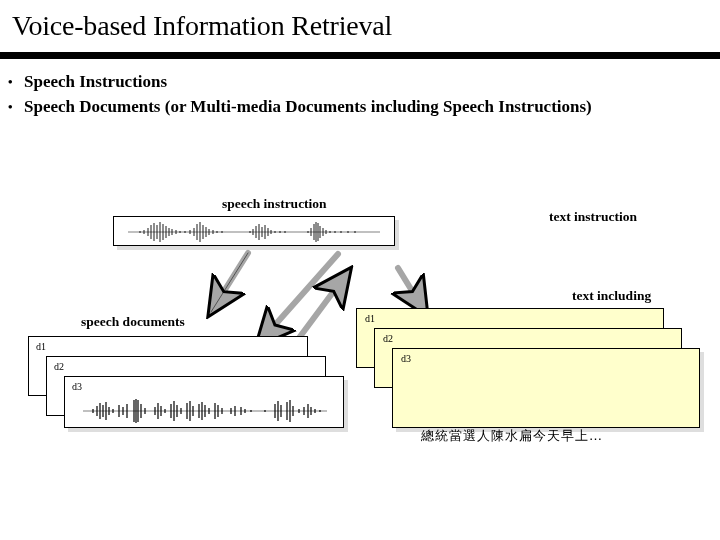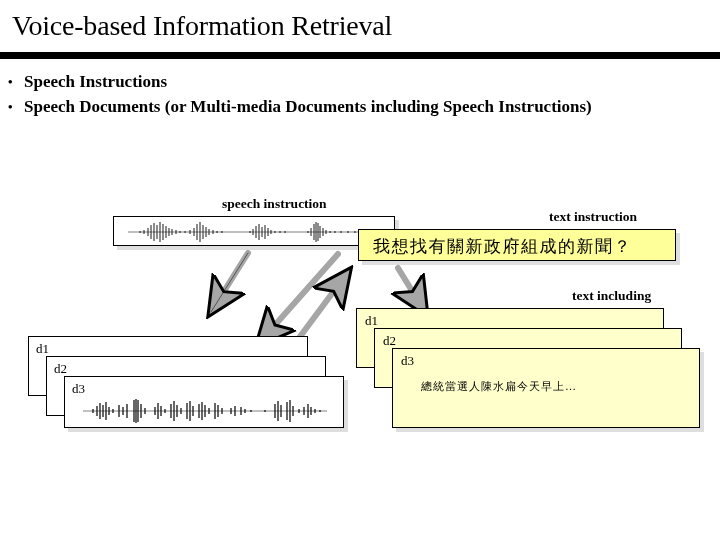--- a/index.html
+++ b/index.html
@@ -88,37 +88,38 @@
     border: 1.5px solid #000000;
   }
   .white-box { background: #ffffff; }
   .doc-yellow { background: #ffffcc; }
   .instr-yellow { background: #ffff99; }
   .shadowed {
     box-shadow: 4px 4px 0 rgba(0,0,0,0.13);
   }
   .doc-label {
     position: absolute;
-    font-size: 13px;
+    font-size: 10px;
     font-family: "Liberation Serif", "DejaVu Serif", serif;
     color: #000000;
   }
   .cjk {
     position: absolute;
     font-family: "DejaVu Sans", "Liberation Sans", sans-serif;
     color: #000000;
     white-space: nowrap;
   }
   #instruction-text {
     font-size: 17px;
     letter-spacing: 1.5px;
   }
   #document-text {
-    font-size: 11px;
+    font-size: 13px;
     letter-spacing: 1px;
+    margin-top: 48px;
   }
   svg.wave, svg.arrows {
     position: absolute;
     overflow: visible;
   }
 </style>
 </head>
 <body>
 
 <div id="slide-title">Voice-based Information Retrieval</div>
@@ -194,41 +195,39 @@
           <line x1="213" y1="11" x2="213" y2="13"></line>
         <line x1="219" y1="11" x2="219" y2="13"></line>
           <line x1="226" y1="11" x2="226" y2="13"></line>
         <line x1="233" y1="11" x2="233" y2="13"></line>
       </g>
     </svg>
   </div>
 
   <div class="caption" style="left:541px; top:209px;">text instruction</div>
 
-  <div class="box instr-yellow shadowed" style="left:350px; top:229px; width:318px; height:32px;">
-    <div class="cjk" id="instruction-text" style="left:14px; top:5px;">我想找有關新政府組成的新聞？</div>
-  </div>
 
   <svg class="arrows" style="left:0px; top:0px;" width="720" height="540" viewBox="0 0 720 540">
     <defs>
       <marker id="ah" markerWidth="7" markerHeight="7" refX="5.6" refY="3.5" orient="auto" markerUnits="strokeWidth">
         <path d="M0,0.4 L6.6,3.5 L0,6.6 L1.6,3.5 Z" fill="#a6a6a6" stroke="#000000" stroke-width="0.5"></path>
       </marker>
     </defs>
 
     <line x1="240" y1="253" x2="203" y2="312" stroke="#a6a6a6" stroke-width="6" stroke-linecap="round" marker-end="url(#ah)"></line>
     <line x1="240" y1="253" x2="203" y2="312" stroke="#000000" stroke-width="0.6" stroke-linecap="round" opacity="0.85" fill="none"></line>
 
     <line x1="330" y1="254" x2="251" y2="343" stroke="#a6a6a6" stroke-width="6" stroke-linecap="round" marker-end="url(#ah)"></line>
 
     <line x1="288" y1="342" x2="340" y2="272" stroke="#a6a6a6" stroke-width="6" stroke-linecap="round" marker-end="url(#ah)"></line>
 
     <line x1="390" y1="268" x2="417" y2="312" stroke="#a6a6a6" stroke-width="6" stroke-linecap="round" marker-end="url(#ah)"></line>
   </svg>
 
+  <div class="caption" style="left:73px; top:314px;">speech documents</div>
 
   <div class="box white-box" style="left:20px; top:336px; width:280px; height:60px;">
     <div class="doc-label" style="left:7px; top:4px;">d1</div>
   </div>
 
   <div class="box white-box" style="left:38px; top:356px; width:280px; height:60px;">
     <div class="doc-label" style="left:7px; top:4px;">d2</div>
   </div>
 
   <div class="box white-box shadowed" style="left:56px; top:376px; width:280px; height:52px;">

